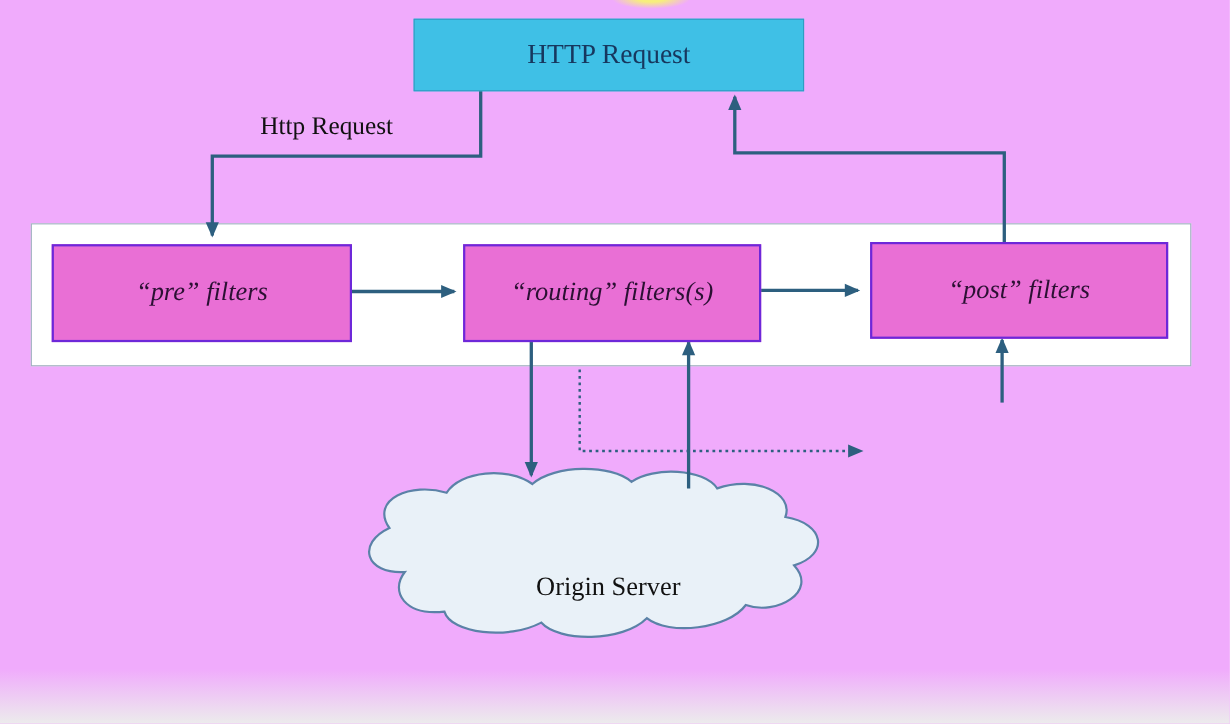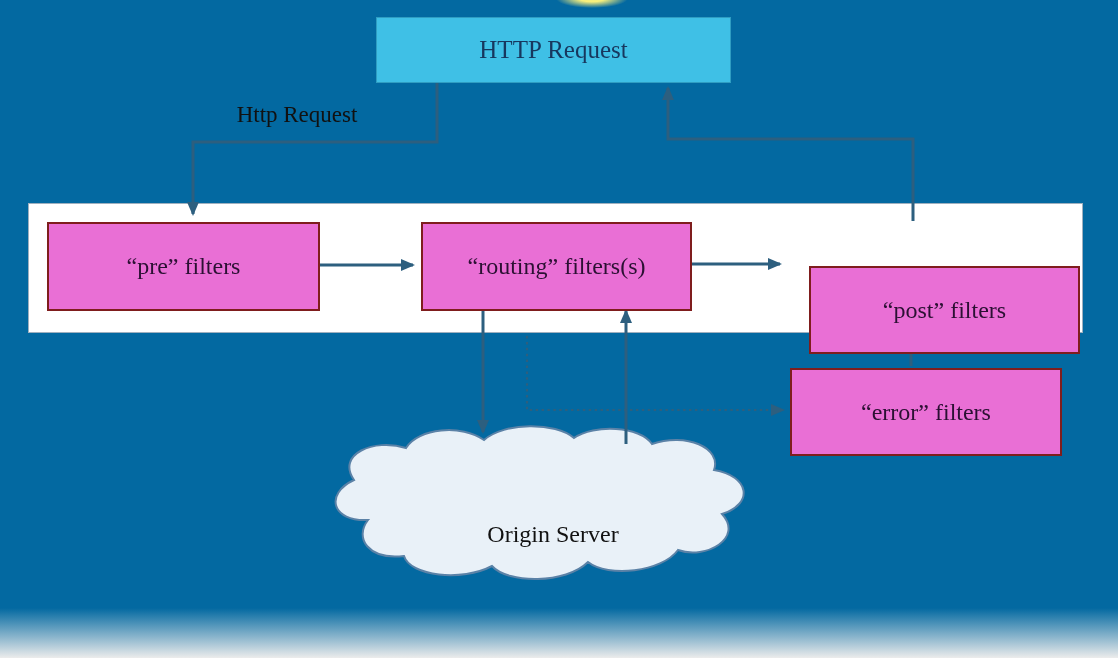--- a/index.html
+++ b/index.html
@@ -1,20 +1,20 @@
 <!DOCTYPE html>
 <html><head>
 <meta charset="utf-8">
 <style>
   html, body { margin: 0; padding: 0; }
   #stage {
     position: relative;
     width: 1118px;
     height: 658px;
-    background: #0369a1;
+    background: #f0abfc;
     overflow: hidden;
     font-family: "Liberation Serif", "DejaVu Serif", serif;
   }
   
   .container-rect {
     position: absolute;
     left: 28px; top: 203px;
     width: 1053px; height: 128px;
     border: 1px solid #9fb0bf;
     background: #ffffff;
@@ -40,27 +40,28 @@
   .http-box {
     left: 376px; top: 17px;
     width: 353px; height: 64px;
     background: #3fc0e6;
     border: 1px solid #2f9dc2;
     color: #17375e;
     font-size: 25px;
   }
   .filter-box {
     background: #e96fd5;
-    border: 2px solid #7f1d1d;
+    border: 2px solid #6d28d9;
     color: #2b1033;
     font-size: 24px;
+    font-style: italic;
   }
   .pre-box     { left: 47px;  top: 222px; width: 269px; height: 85px; }
   .routing-box { left: 421px; top: 222px; width: 267px; height: 85px; }
-  .post-box    { left: 809px; top: 220px; width: 267px; height: 84px; margin-top: 46px; }
+  .post-box    { left: 791px; top: 220px; width: 267px; height: 84px; }
   .error-box   { left: 790px; top: 368px; width: 268px; height: 84px; }
   .edge-label {
     position: absolute;
     z-index: 3;
     color: #111111;
     font-size: 23px;
     white-space: nowrap;
   }
   .label-request  { left: 216px; top: 102px; width: 162px; text-align: center; }
   .label-response { left: 744px; top: 99px;  width: 180px; text-align: center; }
@@ -148,22 +149,19 @@
   </div>
 
   <div class="node filter-box routing-box">
     <span>“routing” filters(s)</span>
   </div>
 
   <div class="node filter-box post-box">
     <span>“post” filters</span>
   </div>
 
-  <div class="node filter-box error-box">
-    <span>“error” filters</span>
-  </div>
 
   <div class="edge-label label-request">Http Request</div>
 
 
   <div class="cloud-label">Origin Server</div>
 
 </div>
 
 </body></html>

